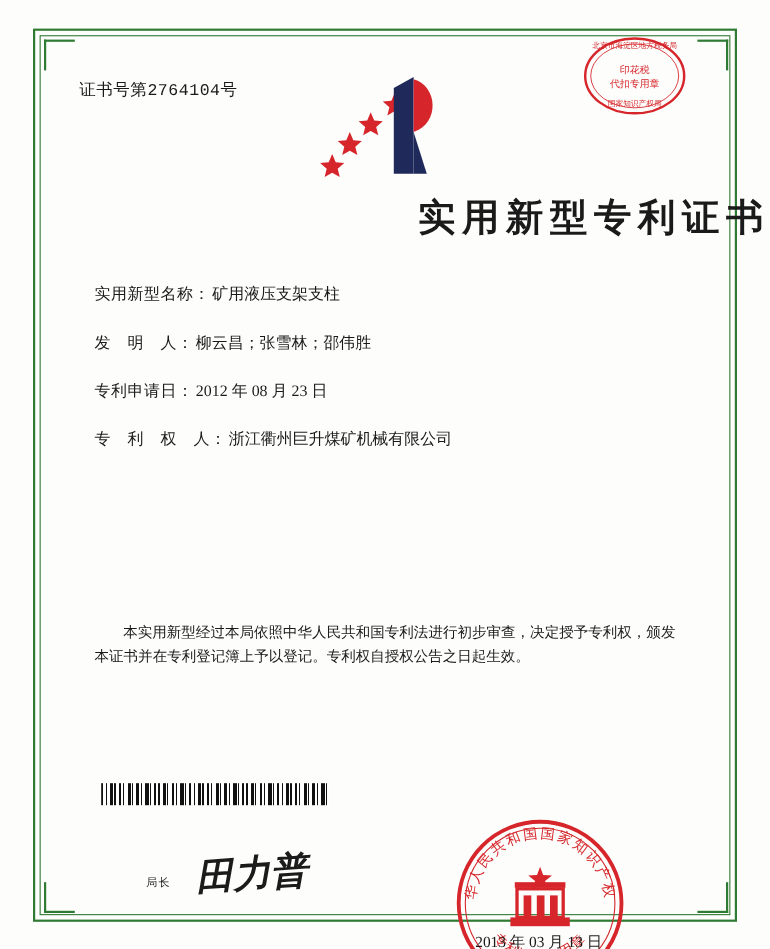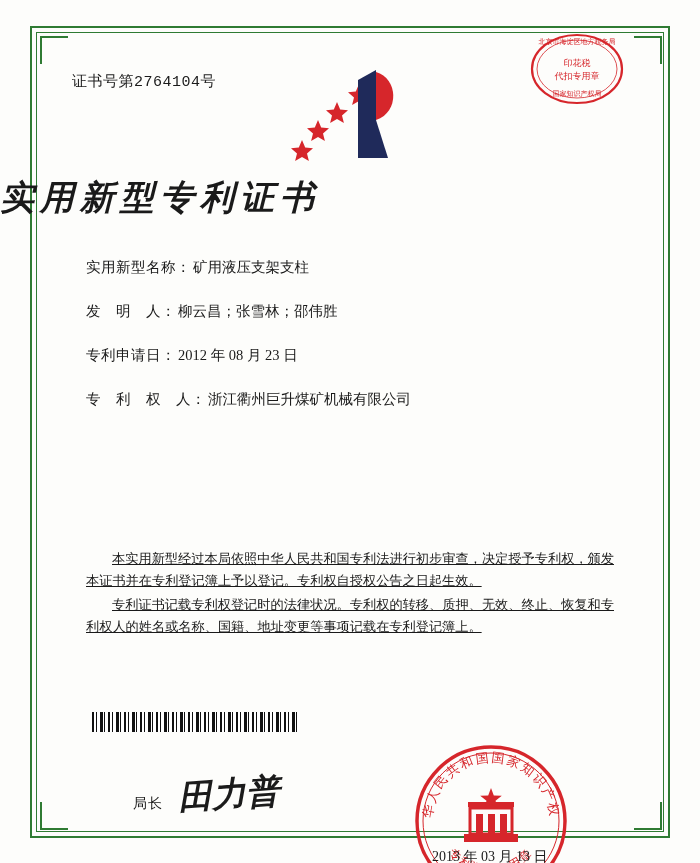--- a/index.html
+++ b/index.html
@@ -71,51 +71,49 @@
   .seal-top {
     position: absolute;
     left: 528px; top: 30px;
     width: 98px; height: 78px;
   }
 
   .title {
     position: absolute;
     left: 0; top: 175px;
     width: 700px;
-    text-align: left;
+    text-align: right;
     font-size: 34px;
     font-weight: bold;
     letter-spacing: 6px;
     font-family: "DejaVu Serif", serif;
-    font-style: italic;
   }
 
   
   .fields {
     position: absolute;
     left: 86px; top: 258px;
     width: 540px;
   }
   .field {
     font-size: 14.5px;
     margin-bottom: 25px;
     white-space: nowrap;
   }
   .field .label { letter-spacing: 0.5px; }
   .field .value { margin-left: 2px; }
 
   
   .body-text {
     position: absolute;
-    left: 86px; top: 548px;
+    left: 86px; top: 564px;
     width: 528px;
     font-size: 13.2px;
     line-height: 22px;
     text-align: justify;
-    text-decoration: underline;
   }
   .body-text p {
     margin: 0 0 2px 0;
     text-indent: 26px;
   }
 
   
   .barcode {
     position: absolute;
     left: 92px; top: 712px;
@@ -130,21 +128,21 @@
       #fff 11px, #fff 12px,
       #111 12px, #111 13px,
       #fff 13px, #fff 16px
     );
   }
 
   
   .director-label {
     position: absolute;
     left: 133px; top: 795px;
-    font-size: 14px;
+    font-size: 10px;
     letter-spacing: 1px;
   }
   .signature {
     position: absolute;
     left: 178px; top: 770px;
     width: 150px; height: 55px;
     font-family: "DejaVu Serif", serif;
     font-size: 34px;
     font-style: italic;
     font-weight: bold;
@@ -221,21 +219,20 @@
     <div class="field">
       <span class="label">专利申请日：</span><span class="value">2012 年 08 月 23 日</span>
     </div>
     <div class="field">
       <span class="label">专　利　权　人：</span><span class="value">浙江衢州巨升煤矿机械有限公司</span>
     </div>
   </div>
 
   <div class="body-text">
     <p>本实用新型经过本局依照中华人民共和国专利法进行初步审查，决定授予专利权，颁发本证书并在专利登记簿上予以登记。专利权自授权公告之日起生效。</p>
-    <p>专利证书记载专利权登记时的法律状况。专利权的转移、质押、无效、终止、恢复和专利权人的姓名或名称、国籍、地址变更等事项记载在专利登记簿上。</p>
   </div>
 
   <div class="barcode"></div>
 
   <div class="director-label">局长</div>
   <div class="signature">田力普</div>
 
   <div class="seal-main">
     <svg width="158" height="158" viewBox="0 0 158 158">
       <circle cx="79" cy="79" r="74" fill="none" stroke="#d6262b" stroke-width="3.5"></circle>

